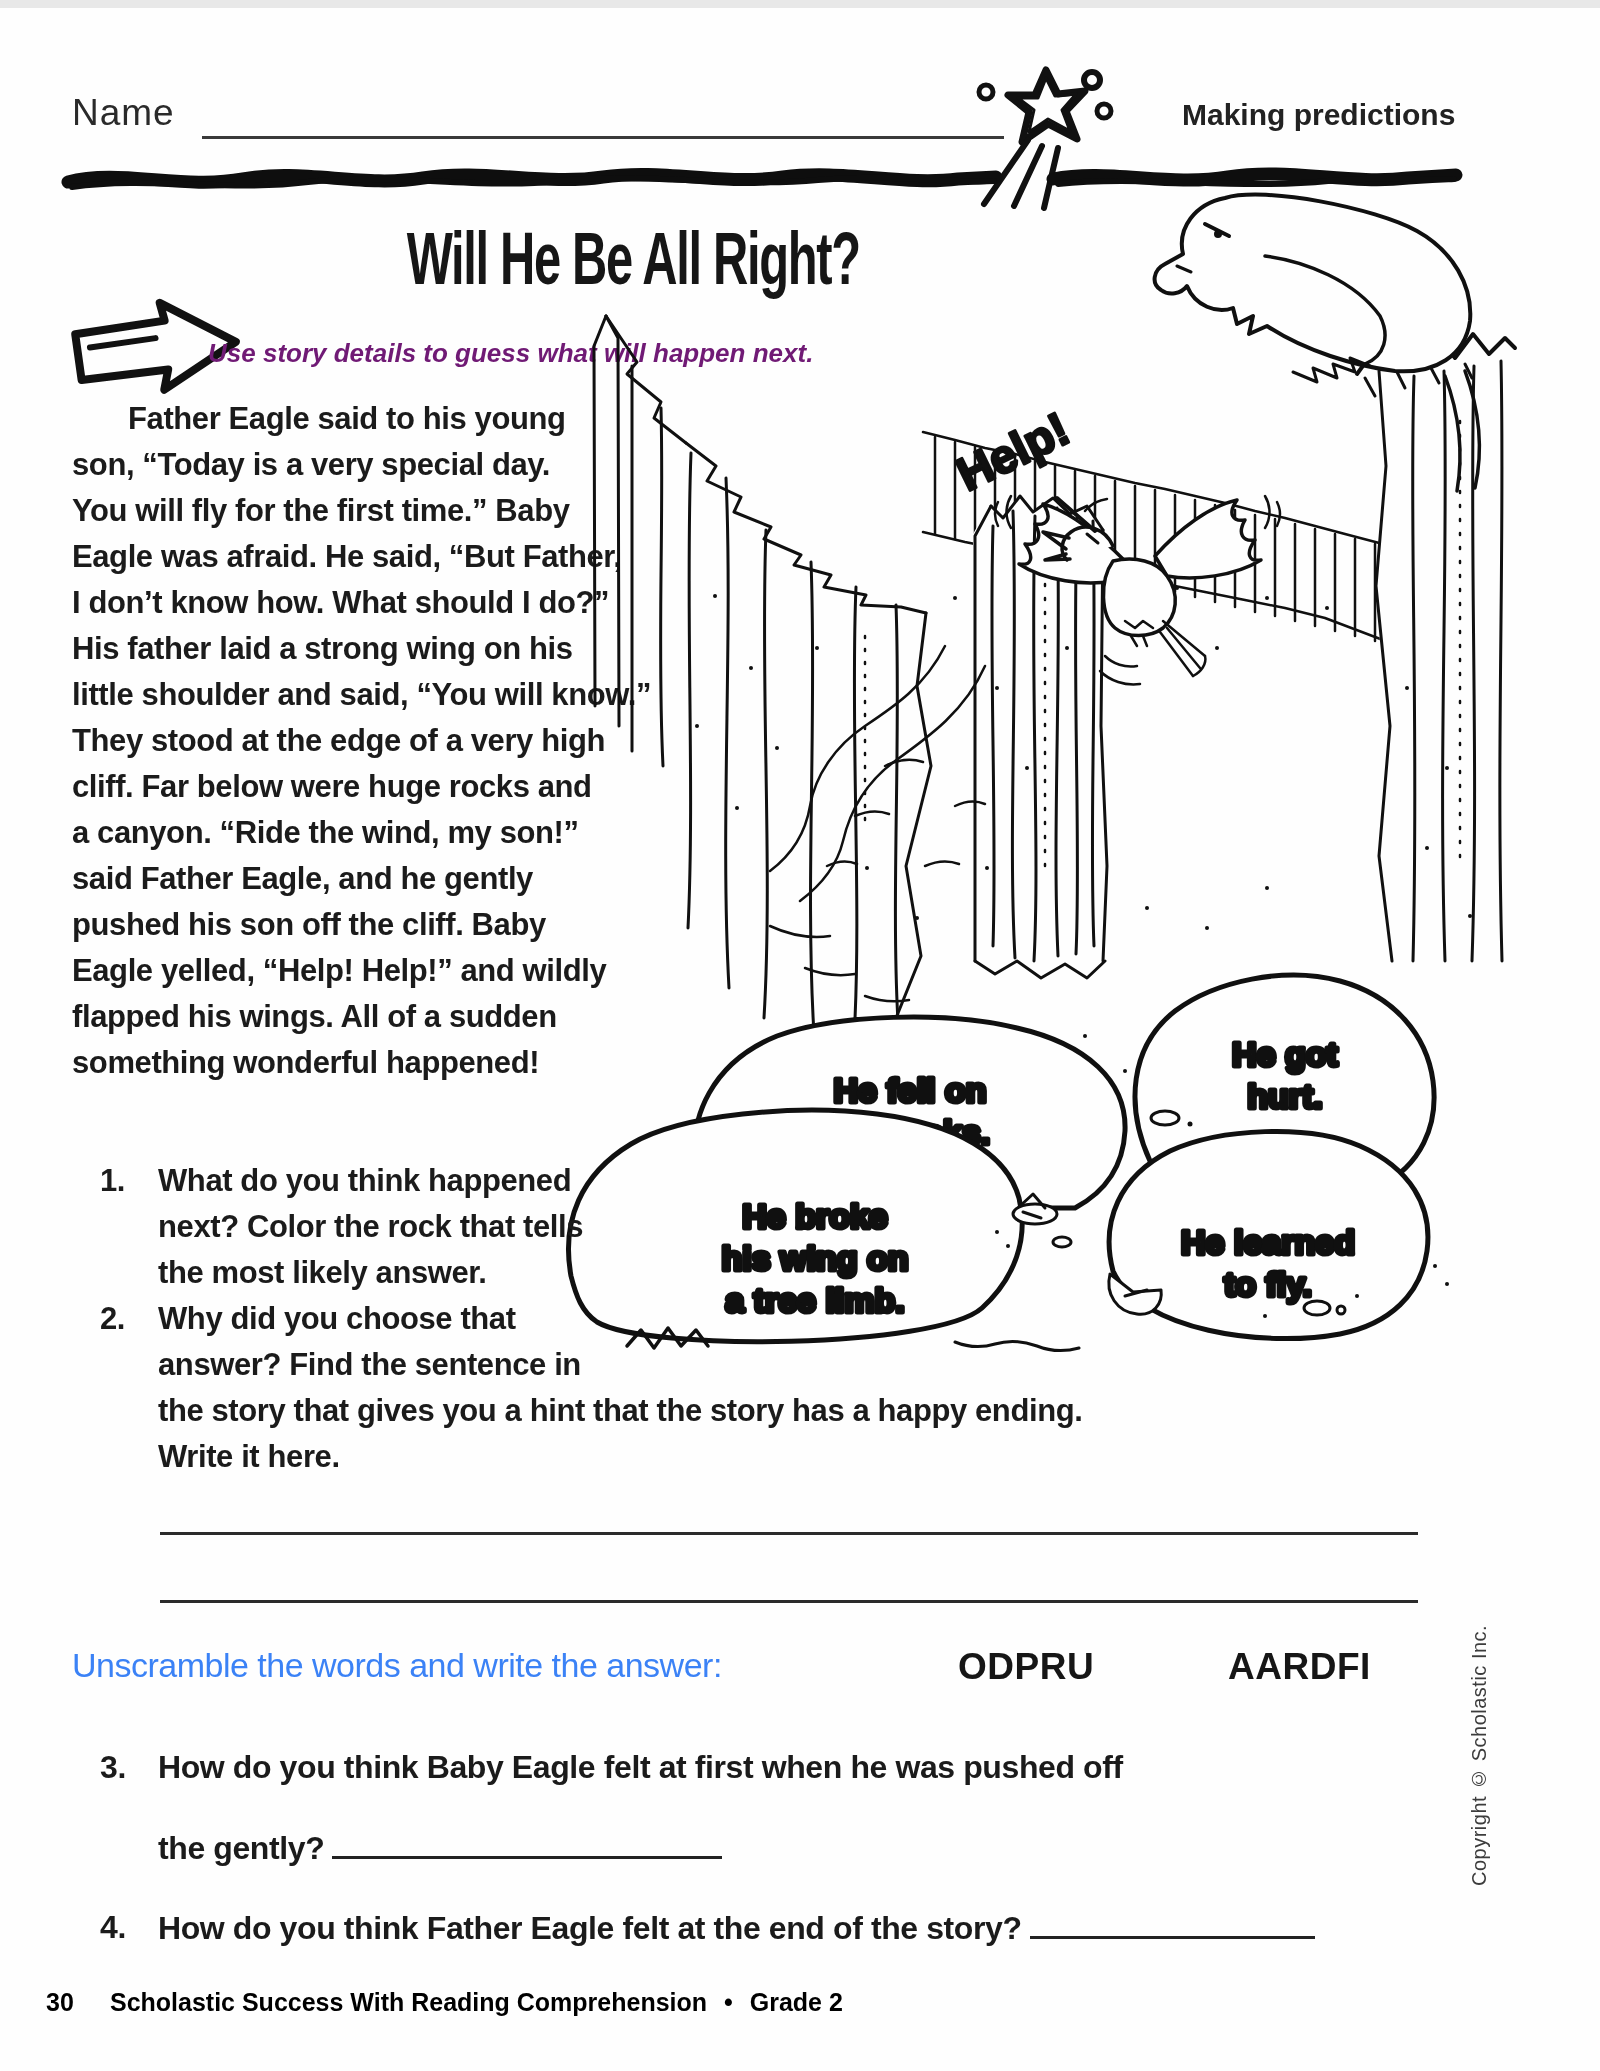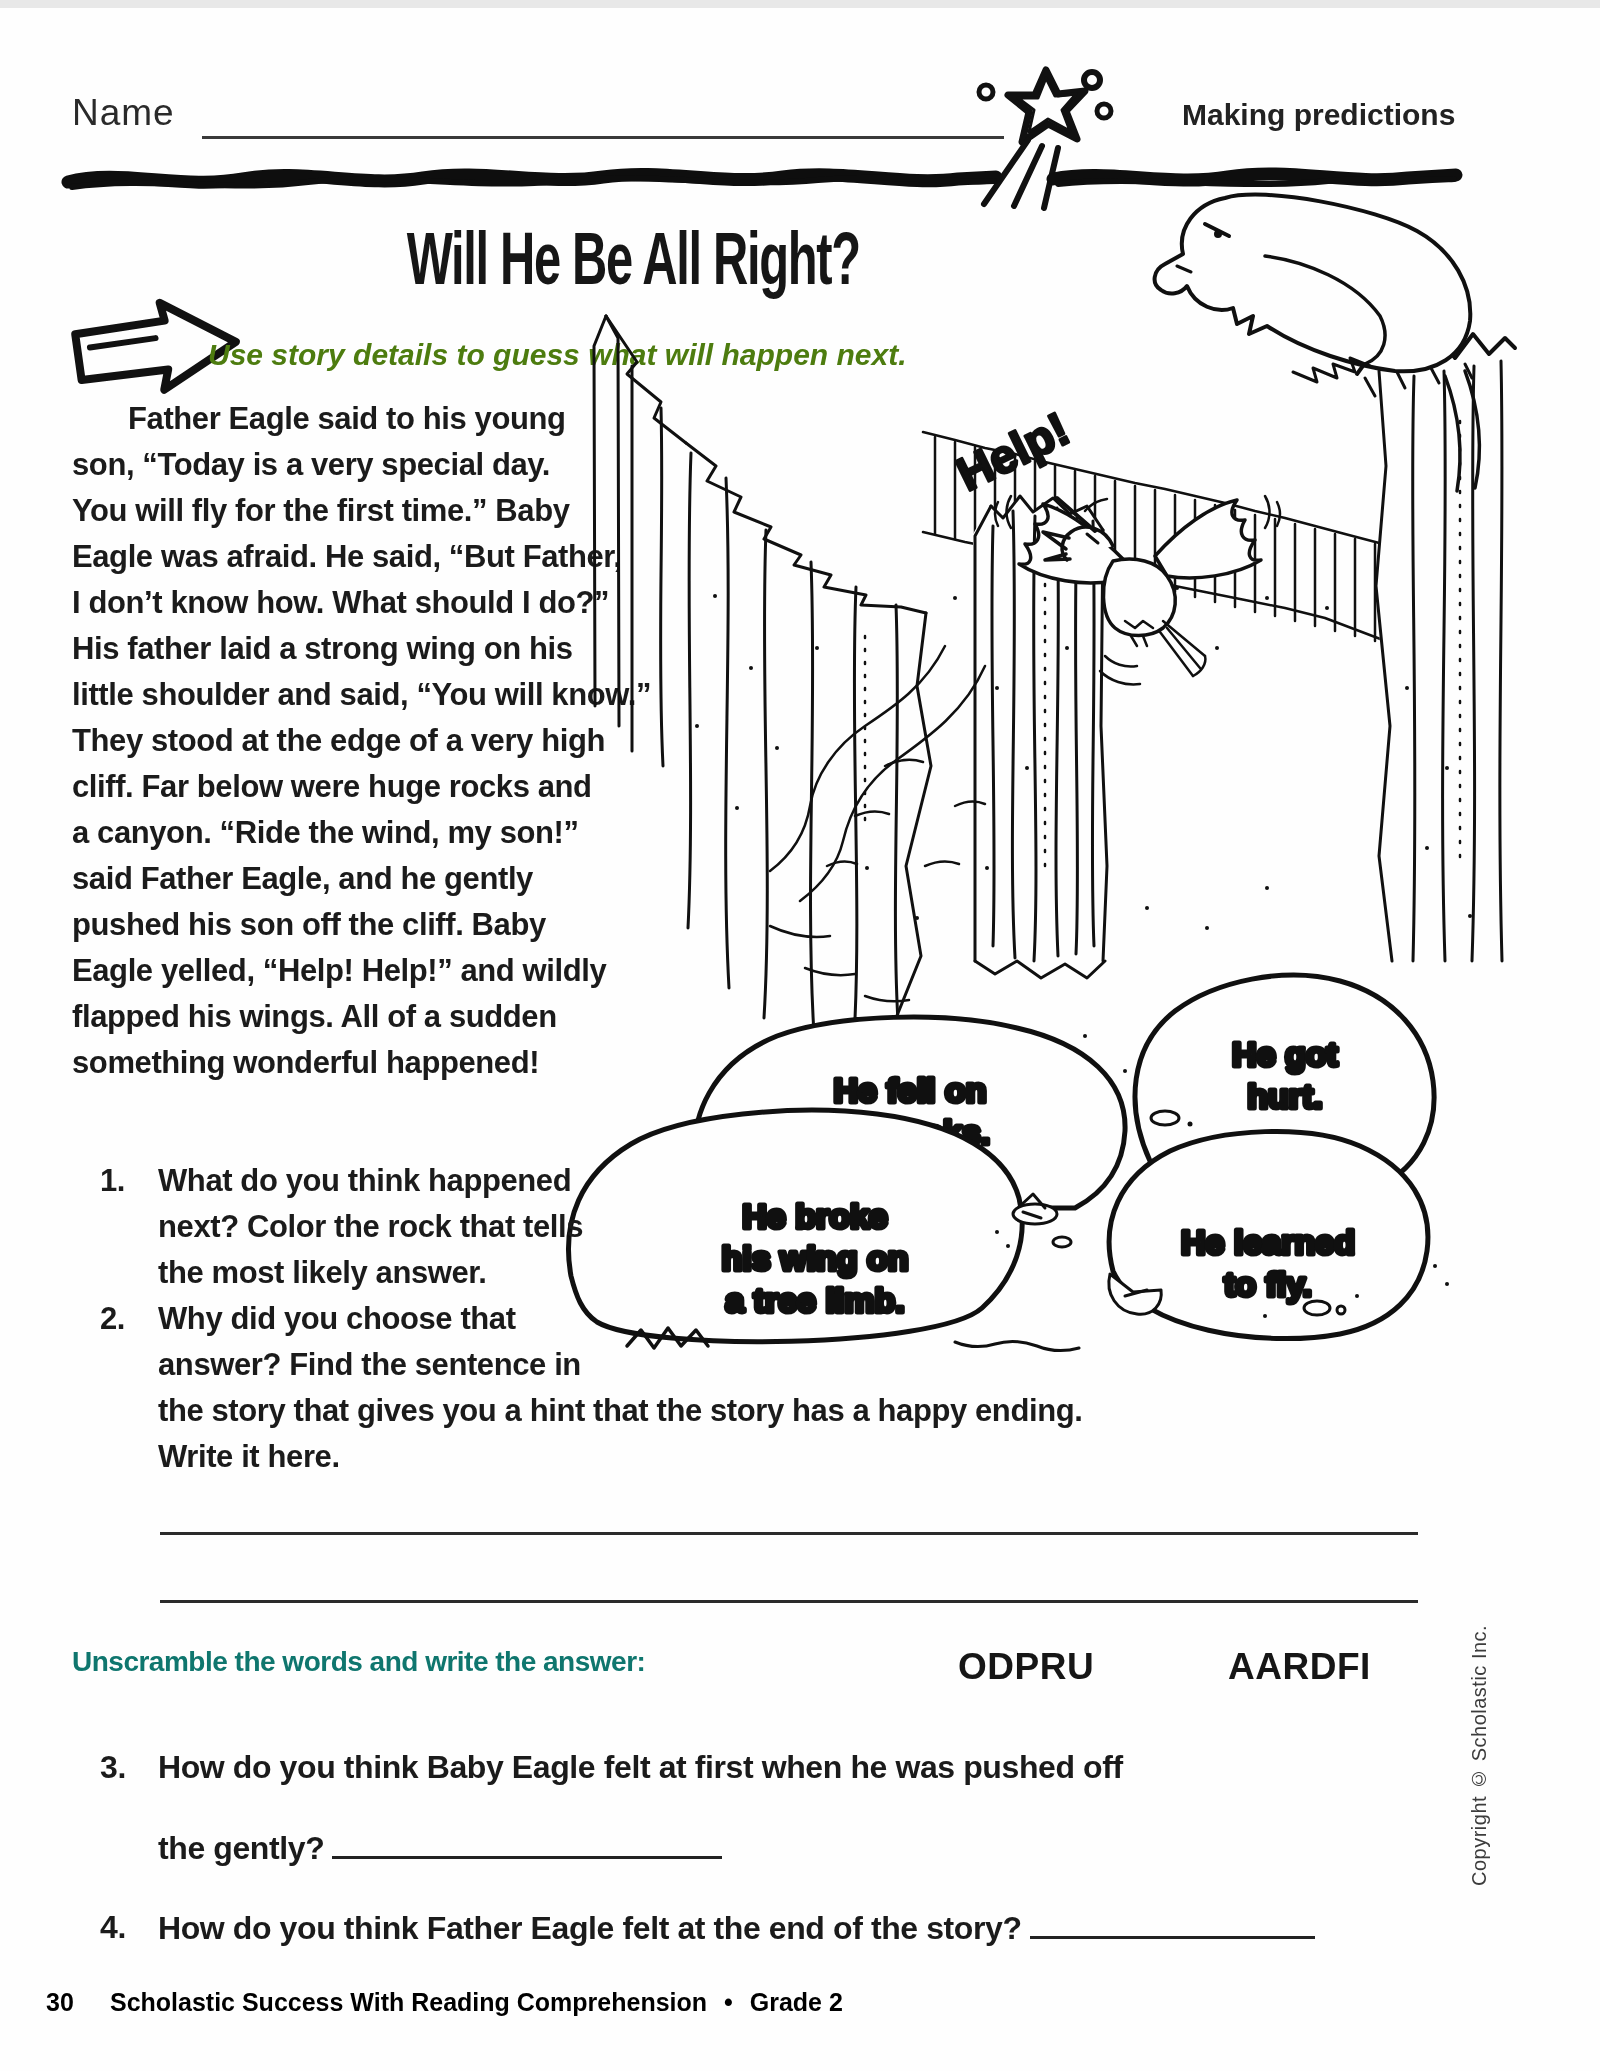--- a/index.html
+++ b/index.html
@@ -10,40 +10,40 @@
   }
   .abs{position:absolute;}
   
   .name-label{left:72px;top:84px;font-size:37px;font-weight:400;letter-spacing:1px;color:#2a2a2a;}
   .name-underline{left:202px;top:86px;width:802px;height:42px;border-bottom:3px solid #3a3a3a;}
   .topic{left:1182px;top:90px;font-size:30px;font-weight:700;letter-spacing:0;color:#222;}
   
   .title-wrap{left:290px;top:208px;width:880px;text-align:left;}
   .title{display:inline-block;font-size:74px;font-weight:700;letter-spacing:-2px;
          transform:scaleX(0.66);transform-origin:50% 50%;white-space:nowrap;color:#161616;}
-  .subtitle{left:208px;top:330px;font-size:30px;font-style:italic;font-weight:700;color:#4d7c0f;}
+  .subtitle{left:208px;top:330px;font-size:26px;font-style:italic;font-weight:700;color:#701a75;}
   
   .story{left:72px;top:388px;width:705px;font-size:31px;font-weight:700;line-height:46px;
          letter-spacing:-0.4px;white-space:pre-line;text-indent:56px;color:#1b1b1b;}
   
   .q{display:flex;font-size:31px;font-weight:700;line-height:46px;letter-spacing:-0.4px;color:#1b1b1b;}
   .qnum{width:58px;flex:none;}
   .qtext{white-space:pre-line;}
   .q1{left:100px;top:1150px;width:560px;}
   .q2{left:100px;top:1288px;width:1300px;}
   .q3{left:100px;top:1738px;width:1420px;font-size:32px;line-height:42px;}
   .q4{left:100px;top:1898px;width:1460px;font-size:32px;line-height:42px;}
   .q3-line2{margin-top:38px;}
   .blank{display:inline-block;border-bottom:3px solid #222;height:30px;vertical-align:baseline;margin-left:8px;}
   .blank-q3{width:390px;}
   .blank-q4{width:285px;}
   .write-line{left:160px;top:1480px;width:1258px;height:44px;border-bottom:3px solid #2b2b2b;}
   .write-line2{top:1548px;}
   
-  .unscramble-label{left:72px;top:1638px;font-size:28px;font-weight:700;letter-spacing:-0.5px;color:#0f766e;}
+  .unscramble-label{left:72px;top:1638px;font-size:34px;font-weight:400;letter-spacing:-0.5px;color:#3b82f6;}
   .scramble-word{top:1638px;font-size:37px;font-weight:700;letter-spacing:0.5px;color:#161616;}
   .word1{left:958px;}
   .word2{left:1228px;}
   
   .footer{left:46px;top:1980px;font-size:25px;font-weight:700;color:#000000;}
   .footer .pgno{display:inline-block;width:57px;}
   .copyright{left:1468px;top:1518px;height:360px;font-size:20px;color:#3c3c3c;
              writing-mode:vertical-rl;transform:rotate(180deg);letter-spacing:0.5px;white-space:nowrap;}
   svg{display:block;}
   svg text{font-family:"Liberation Sans",sans-serif;}

